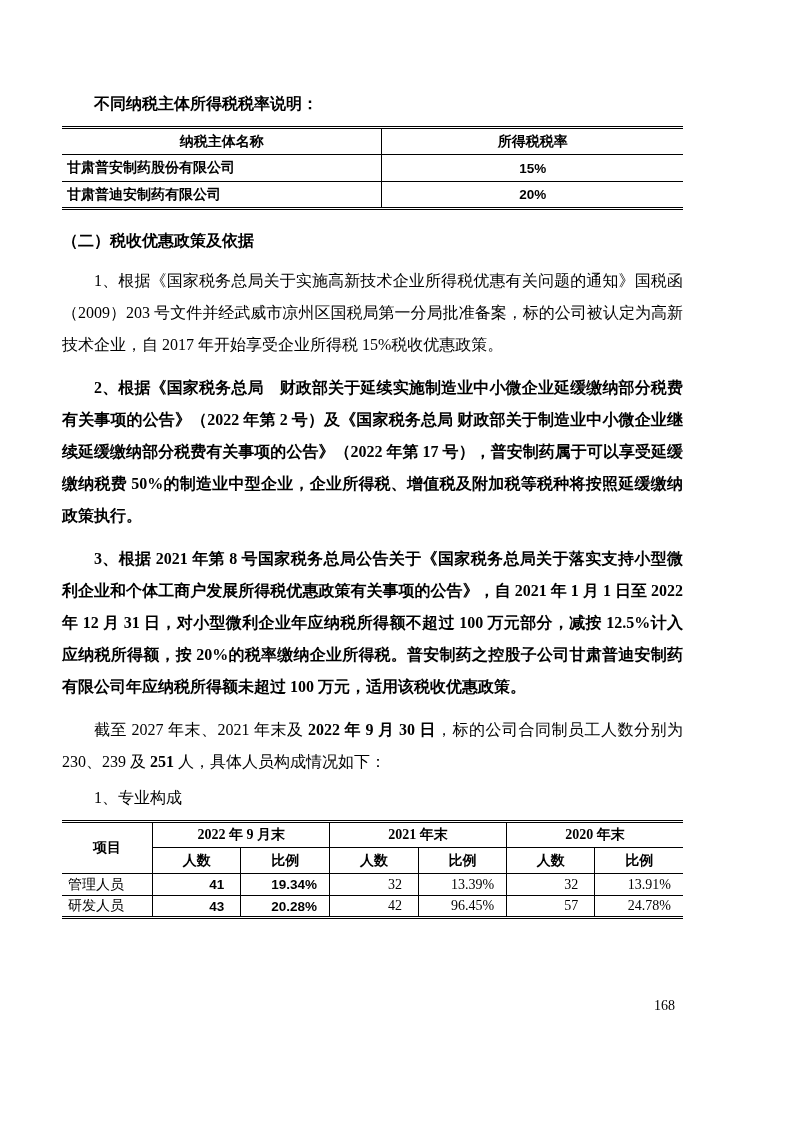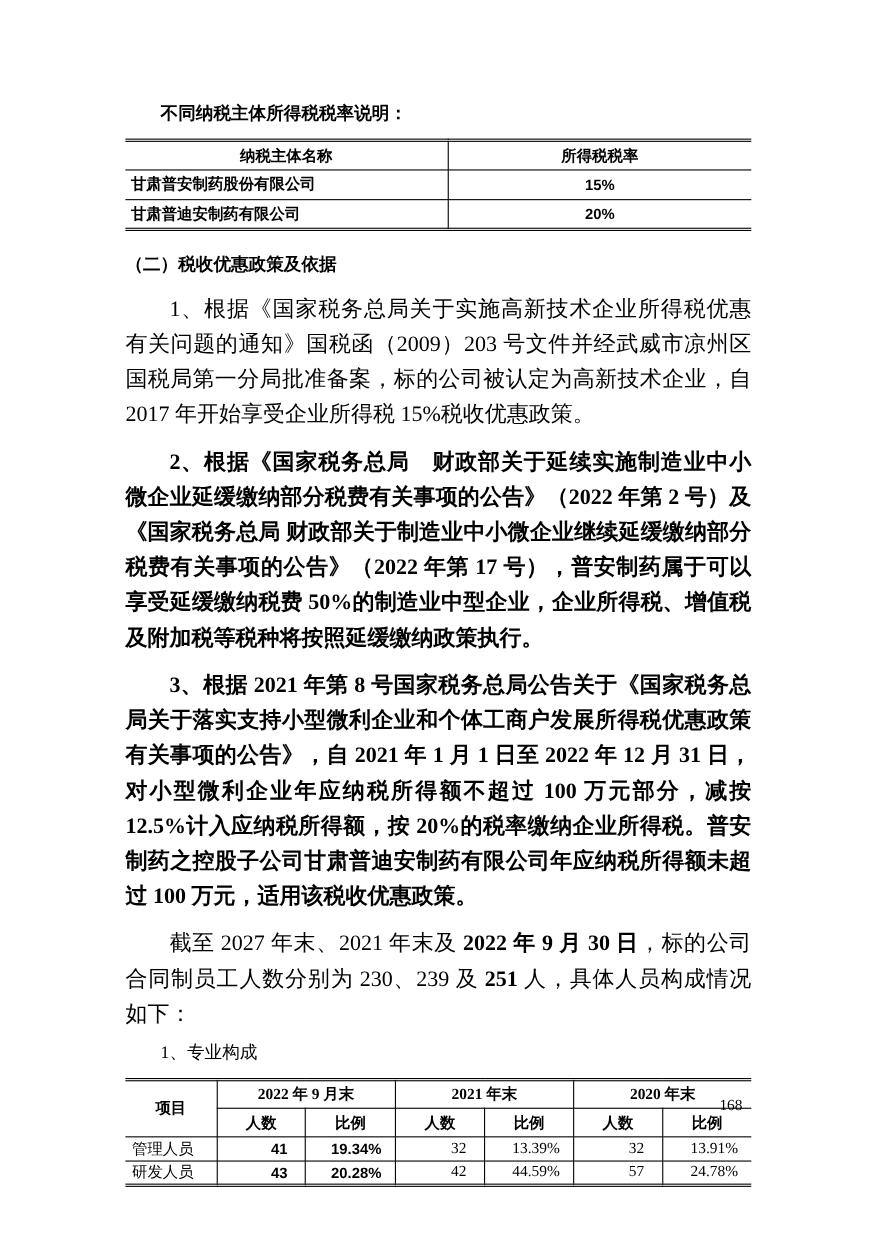--- a/index.html
+++ b/index.html
@@ -7,42 +7,42 @@
   body {
     width: 793px; height: 1122px;
     font-family: "Liberation Serif", "DejaVu Serif", serif;
     color: #000;
     position: relative;
     overflow: hidden;
   }
   .page {
     position: relative;
     width: 793px; height: 1122px;
-    padding: 93px 110px 0 114px;
+    padding: 93px 110px 0 62px;
     background: #fff;
   }
 
   
   .intro-label {
     font-size: 16px; font-weight: bold; line-height: 22px;
     text-indent: 2em;
   }
   .h2-title {
     margin-top: 18px;
     font-family: "Liberation Sans", "DejaVu Sans", sans-serif;
     font-size: 16px; font-weight: bold; line-height: 26px;
   }
   .h1-title {
     margin-top: 14px;
     font-family: "Liberation Sans", "DejaVu Sans", sans-serif;
     font-size: 21px; font-weight: bold; line-height: 30px;
   }
   .para {
     margin-top: 11px;
-    font-size: 20px; line-height: 32px;
+    font-size: 16px; line-height: 32px;
     text-align: justify;
     text-indent: 2em;
   }
   .para.kai-bold { font-weight: bold; }
   .para b { font-weight: bold; }
   .sub-num {
     margin-top: 6px;
     font-size: 16px; line-height: 28px;
     text-indent: 2em;
   }
@@ -165,21 +165,21 @@
       <td class="num">32</td>
       <td class="pct">13.39%</td>
       <td class="num">32</td>
       <td class="pct">13.91%</td>
     </tr>
     <tr class="dr">
       <td class="item-cell">研发人员</td>
       <td class="num cur">43</td>
       <td class="pct cur">20.28%</td>
       <td class="num">42</td>
-      <td class="pct">44.59%</td>
+      <td class="pct">96.45%</td>
       <td class="num">57</td>
       <td class="pct">24.78%</td>
     </tr>
   </tbody>
     </table>
 
   <div class="page-number">168</div>
 
 </div>
 

